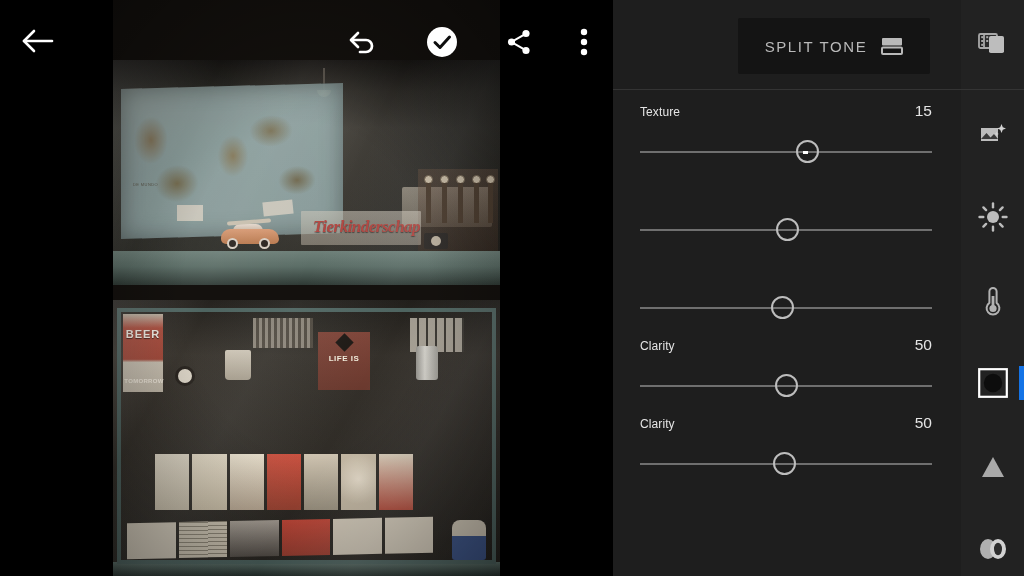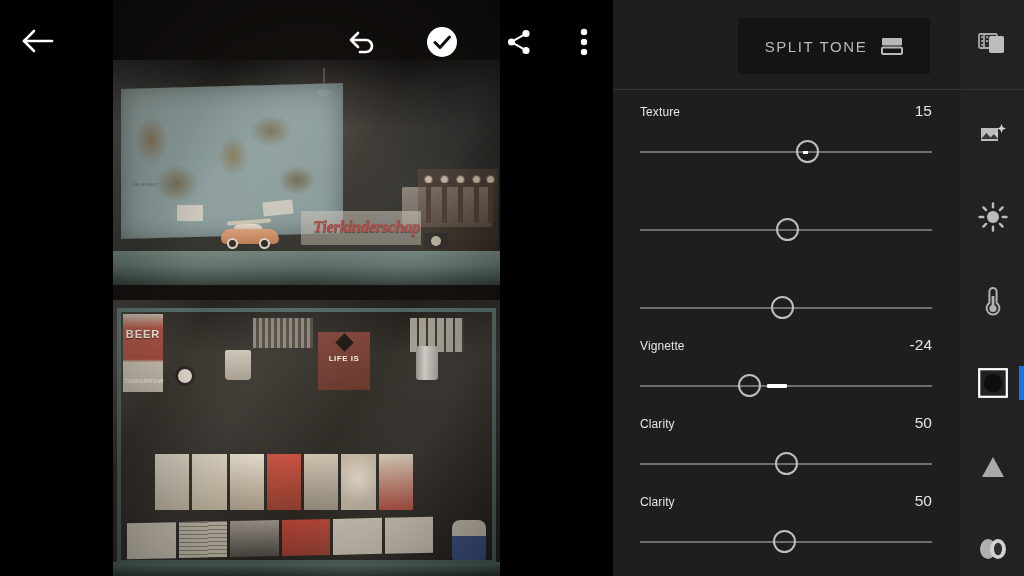--- a/index.html
+++ b/index.html
@@ -462,31 +462,20 @@
           </div>
         </div>
         <div class="slider-row">
           <div class="slider-track-wrap">
             <div class="track"></div>
             <div class="knob" style="left:48.8%"></div>
           </div>
         </div>
         <div class="slider-row">
           <div class="slider-head">
-            <span class="slider-label">Vignette</span>
-            <span class="slider-value">-24</span>
-          </div>
-          <div class="slider-track-wrap">
-            <div class="track"></div>
-            <div class="fill" style="left:43.5%;width:7%"></div>
-            <div class="knob" style="left:37.5%"></div>
-          </div>
-        </div>
-        <div class="slider-row">
-          <div class="slider-head">
             <span class="slider-label">Clarity</span>
             <span class="slider-value">50</span>
           </div>
           <div class="slider-track-wrap">
             <div class="track"></div>
             <div class="knob" style="left:50%"></div>
           </div>
         </div>
         <div class="slider-row">
           <div class="slider-head">

